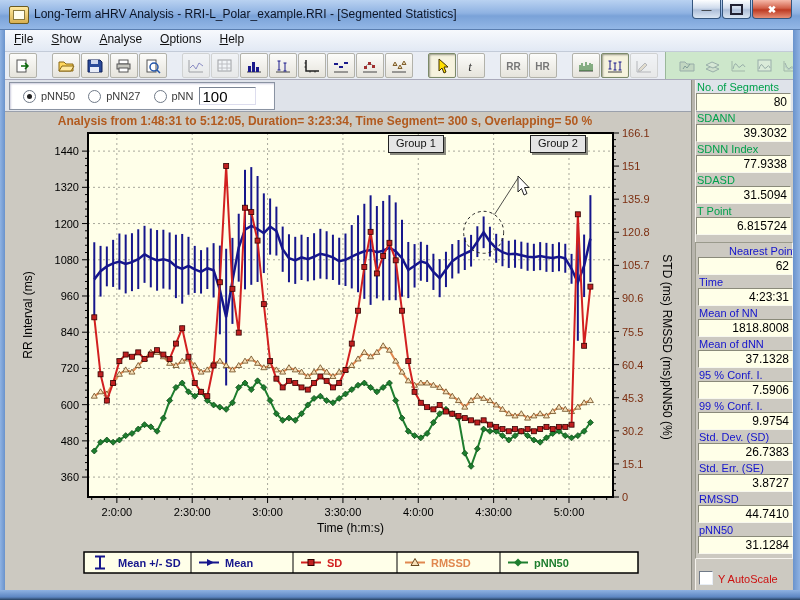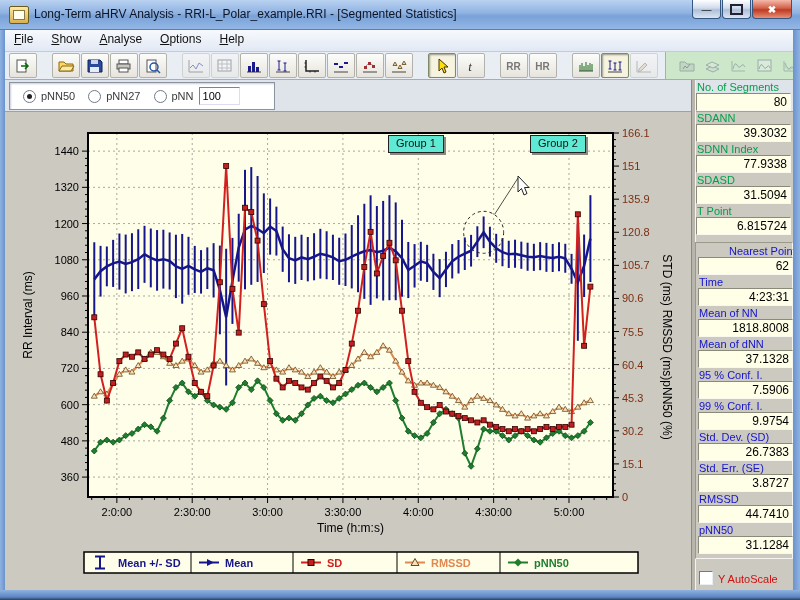--- a/index.html
+++ b/index.html
@@ -38,26 +38,26 @@
   
   .optionsrow{position:absolute;left:5px;top:80px;width:790px;height:32px;background:#dfe3ea;
     border-bottom:1px solid #9aa0ac;box-sizing:border-box;}
   .radiopanel{position:absolute;left:4px;top:2px;width:264px;height:26px;background:#fff;
     border:1px solid #8a93a2;box-shadow:inset 1px 1px 2px #ccd;display:flex;align-items:center;}
   .radioitem{display:flex;align-items:center;margin-left:13px;}
   .radiocirc{width:11px;height:11px;border-radius:50%;border:1px solid #707a88;background:#fff;position:relative;}
   .radiocirc.sel:after{content:"";position:absolute;left:3px;top:3px;width:5px;height:5px;border-radius:50%;background:#222;}
   .radiolabel{font-size:11px;color:#3a3a3a;margin-left:5px;}
   .pnninput{width:36px;height:16px;margin-left:5px;border:1px solid #7a8494;border-right-color:#dde;border-bottom-color:#dde;
-    font-size:11px;font-family:"Liberation Sans",sans-serif;padding:0 0 0 3px;}
+    font-size:15px;font-family:"Liberation Sans",sans-serif;padding:0 16px 0 3px;}
   
   .chartarea{position:absolute;left:5px;top:112px;width:686px;height:478px;background:#ccc9c1;}
   .charttitle{position:absolute;left:0;top:2px;width:640px;text-align:center;font-size:12px;font-weight:bold;color:#b25a1e;}
   #chart-svg{position:absolute;left:0;top:0;}
-  .groupbox{position:absolute;top:23px;height:14px;padding:1px 7px;background:#5eead4;border:1px solid #222;
+  .groupbox{position:absolute;top:23px;height:14px;padding:1px 7px;background:#e5e5e5;border:1px solid #222;
     box-shadow:2px 2px 0 #8a8a80;font-size:11px;color:#111;white-space:nowrap;}
   .divider{position:absolute;left:691px;top:80px;width:3px;height:510px;background:#b8b5ad;
     border-left:1px solid #8a8a80;border-right:1px solid #f4f2ec;}
   
   .statspanel{position:absolute;left:695px;top:80px;width:98px;height:510px;}
   .statlabel{font-size:11px;margin:1px 0 0 2px;white-space:nowrap;border-radius:6px;}
   .statlabel.green{color:#00a14b;} .statlabel.blue{color:#1414cc;} .statlabel.center{text-align:center;margin-left:0;padding-left:32px;}
   .statbox{width:90px;height:15px;margin:0 16px 1px 1px;background:#ffffe8;
     border:1px solid;border-color:#8a8a7a #f8f8ee #f8f8ee #8a8a7a;
     font-size:12px;color:#000;text-align:right;padding:1px 3px 0 0;}
@@ -287,20 +287,21 @@
         </div>
         <div class="radioitem">
           <div class="radiocirc"></div>
           <span class="radiolabel">pNN</span>
         </div>
         <input class="pnninput" value="100" style="">
       </div>
   </div>
 
   <div class="chartarea">
+    <div class="charttitle">Analysis from 1:48:31 to 5:12:05, Duration= 3:23:34, Time Segment= 300 s, Overlapping= 50 %</div>
     <svg id="chart-svg" width="686" height="478">
         <defs>
           <clipPath id="pc">
             <rect x="83" y="21" width="525" height="364"></rect>
           </clipPath>
         </defs>
         <rect x="83" y="21" width="525" height="364" fill="#ffffe9"></rect>
         <line x1="83" x2="608" y1="365.07960199004975" y2="365.07960199004975" stroke="#a8a89c" stroke-dasharray="2,3"></line>
         <line x1="83" x2="608" y1="328.860696517413" y2="328.860696517413" stroke="#a8a89c" stroke-dasharray="2,3"></line>
         <line x1="83" x2="608" y1="292.64179104477614" y2="292.64179104477614" stroke="#a8a89c" stroke-dasharray="2,3"></line>

